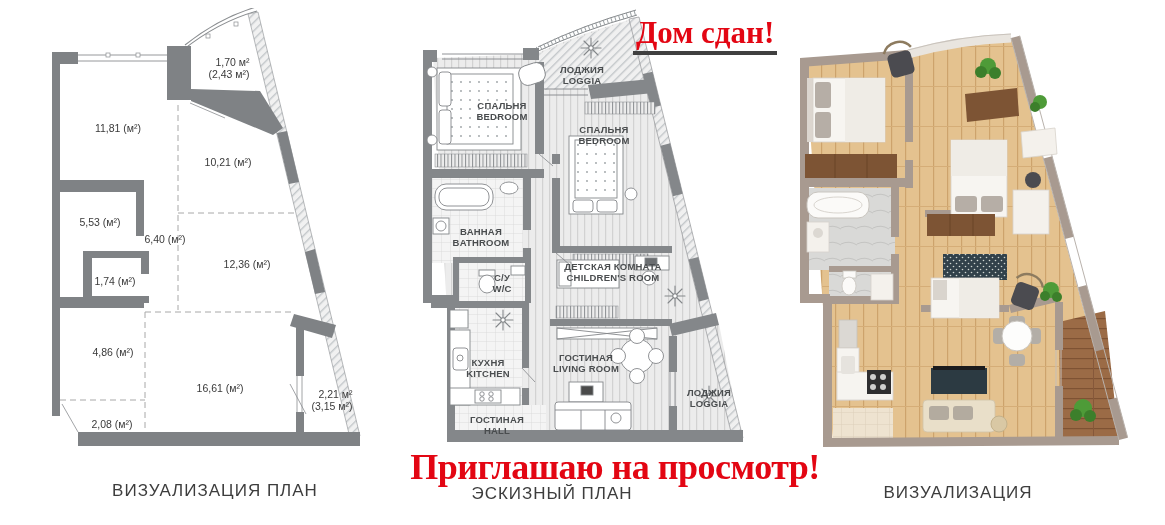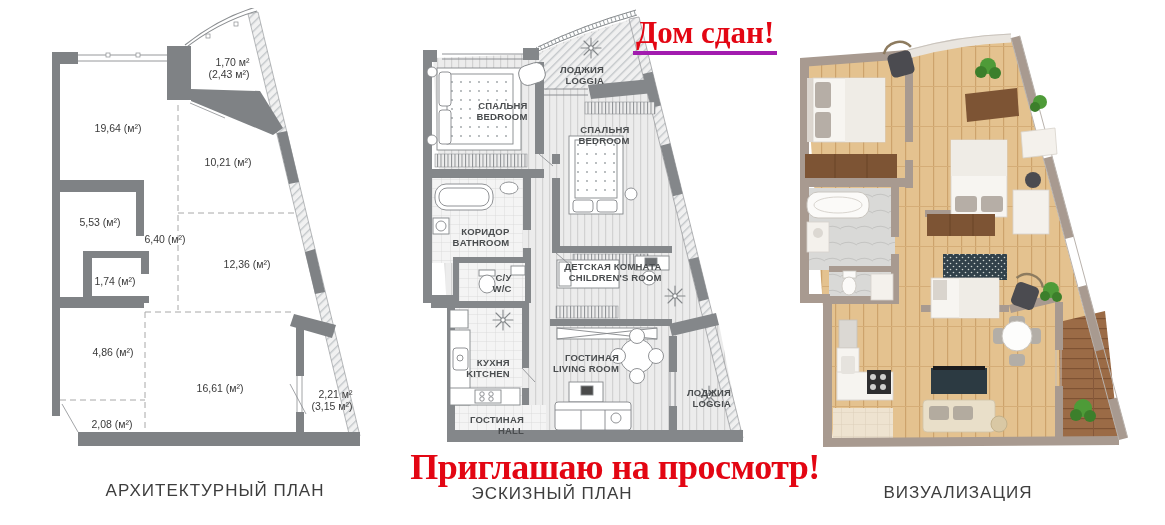--- a/index.html
+++ b/index.html
@@ -6,28 +6,28 @@
   .canvas{position:relative;width:1165px;height:525px;background:#fff;overflow:hidden;
           font-family:"Liberation Sans",sans-serif;}
   .panel-svg{position:absolute;}
   
   .arch-label{position:absolute;transform:translate(-50%,-50%);font-size:10.5px;color:#3a3a3a;
               white-space:nowrap;text-align:right;line-height:1.15;}
   .arch-label span{display:block;}
   
   .sk-label{position:absolute;transform:translate(-50%,-50%);font-size:9.5px;color:#4a4d4f;
             letter-spacing:.2px;white-space:nowrap;text-align:center;line-height:1.2;font-weight:bold;}
-  .sk-label span{display:block;text-align:right;}
+  .sk-label span{display:block;}
   
   .caption{position:absolute;transform:translate(-50%,0);font-size:17px;color:#3d3d3d;
            letter-spacing:1px;white-space:nowrap;font-weight:normal;}
   
   .banner{position:absolute;font-family:"Liberation Serif",serif;font-weight:bold;color:#e30613;
           white-space:nowrap;}
-  .banner-top{font-size:31px;line-height:1.02;border-bottom:4px solid #a21caf;padding:0 3px 2px 3px;}
+  .banner-top{font-size:31px;line-height:1.02;border-bottom:4px solid #404040;padding:0 3px 2px 3px;}
   .banner-bottom{font-size:36px;transform:translate(-50%,0);letter-spacing:-.5px;}
 </style>
 </head>
 <body>
 
 <div class="canvas">
 
   <svg class="panel-svg" style="left:38px;top:8px" width="330" height="445" viewBox="0 0 330 445">
     <defs>
       <pattern id="aL-hatch" width="6" height="6" patternUnits="userSpaceOnUse" patternTransform="rotate(45)">
@@ -83,21 +83,21 @@
 
     <g stroke="#a8a8a8" stroke-width="1" stroke-dasharray="6 4" fill="none">
       <line x1="140" y1="97" x2="140" y2="302"></line>
       <line x1="140" y1="205" x2="256" y2="205"></line>
       <line x1="107" y1="304" x2="254" y2="304"></line>
       <line x1="107" y1="304" x2="107" y2="424"></line>
       <line x1="22" y1="392" x2="107" y2="392"></line>
     </g>
   </svg>
 
-  <div class="arch-label" style="left:118px;top:128px">19,64 (м²)</div>
+  <div class="arch-label" style="left:118px;top:128px">11,81 (м²)</div>
   <div class="arch-label" style="left:228px;top:162px">10,21 (м²)</div>
   <div class="arch-label" style="left:100px;top:222px">5,53 (м²)</div>
   <div class="arch-label" style="left:165px;top:239px">6,40 (м²)</div>
   <div class="arch-label" style="left:115px;top:281px">1,74 (м²)</div>
   <div class="arch-label" style="left:247px;top:264px">12,36 (м²)</div>
   <div class="arch-label" style="left:113px;top:352px">4,86 (м²)</div>
   <div class="arch-label" style="left:220px;top:388px">16,61 (м²)</div>
   <div class="arch-label" style="left:112px;top:424px">2,08 (м²)</div>
   <div class="arch-label" style="left:332px;top:400px">
     <span>2,21 м²</span>
@@ -287,21 +287,21 @@
     </div>
   <div class="sk-label" style="left:502px;top:111px">
     <span>СПАЛЬНЯ</span>
       <span>BEDROOM</span>
     </div>
   <div class="sk-label" style="left:604px;top:135px">
     <span>СПАЛЬНЯ</span>
       <span>BEDROOM</span>
     </div>
   <div class="sk-label" style="left:481px;top:237px">
-    <span>КОРИДОР</span>
+    <span>ВАННАЯ</span>
       <span>BATHROOM</span>
     </div>
   <div class="sk-label" style="left:502px;top:283px">
     <span>С/У</span>
       <span>W/C</span>
     </div>
   <div class="sk-label" style="left:613px;top:272px">
     <span>ДЕТСКАЯ КОМНАТА</span>
       <span>CHILDREN'S ROOM</span>
     </div>
@@ -488,17 +488,17 @@
     <g>
       <circle cx="290" cy="380" r="9" fill="#4e9b38"></circle>
         <circle cx="283" cy="387" r="6" fill="#3c7f2b"></circle>
         <circle cx="297" cy="388" r="6" fill="#3c7f2b"></circle>
     </g>
   </svg>
 
   <div class="banner banner-top" style="left:633px;top:17px">Дом сдан!</div>
   <div class="banner banner-bottom" style="left:615px;top:446px">Приглашаю на просмотр!</div>
 
-  <div class="caption" style="left:215px;top:481px">АРХИТЕКТУРНЫЙ ПЛАН</div>
+  <div class="caption" style="left:215px;top:481px">ВИЗУАЛИЗАЦИЯ ПЛАН</div>
   <div class="caption" style="left:958px;top:483px">ВИЗУАЛИЗАЦИЯ</div>
   <div class="caption" style="left:552px;top:484px">ЭСКИЗНЫЙ ПЛАН</div>
 
 </div>
 
 </body></html>

